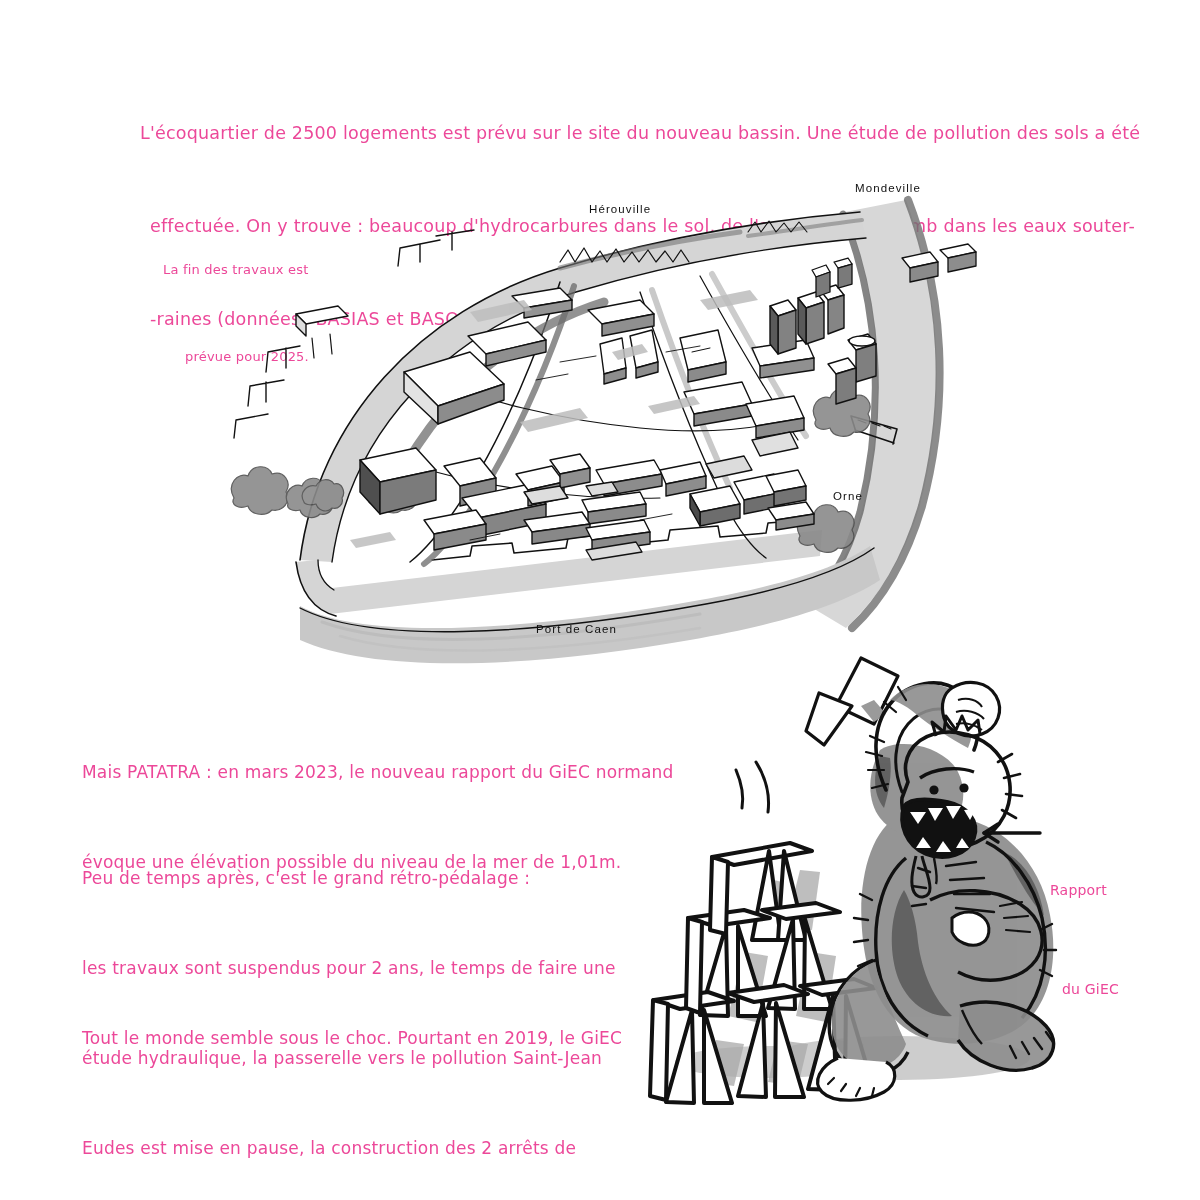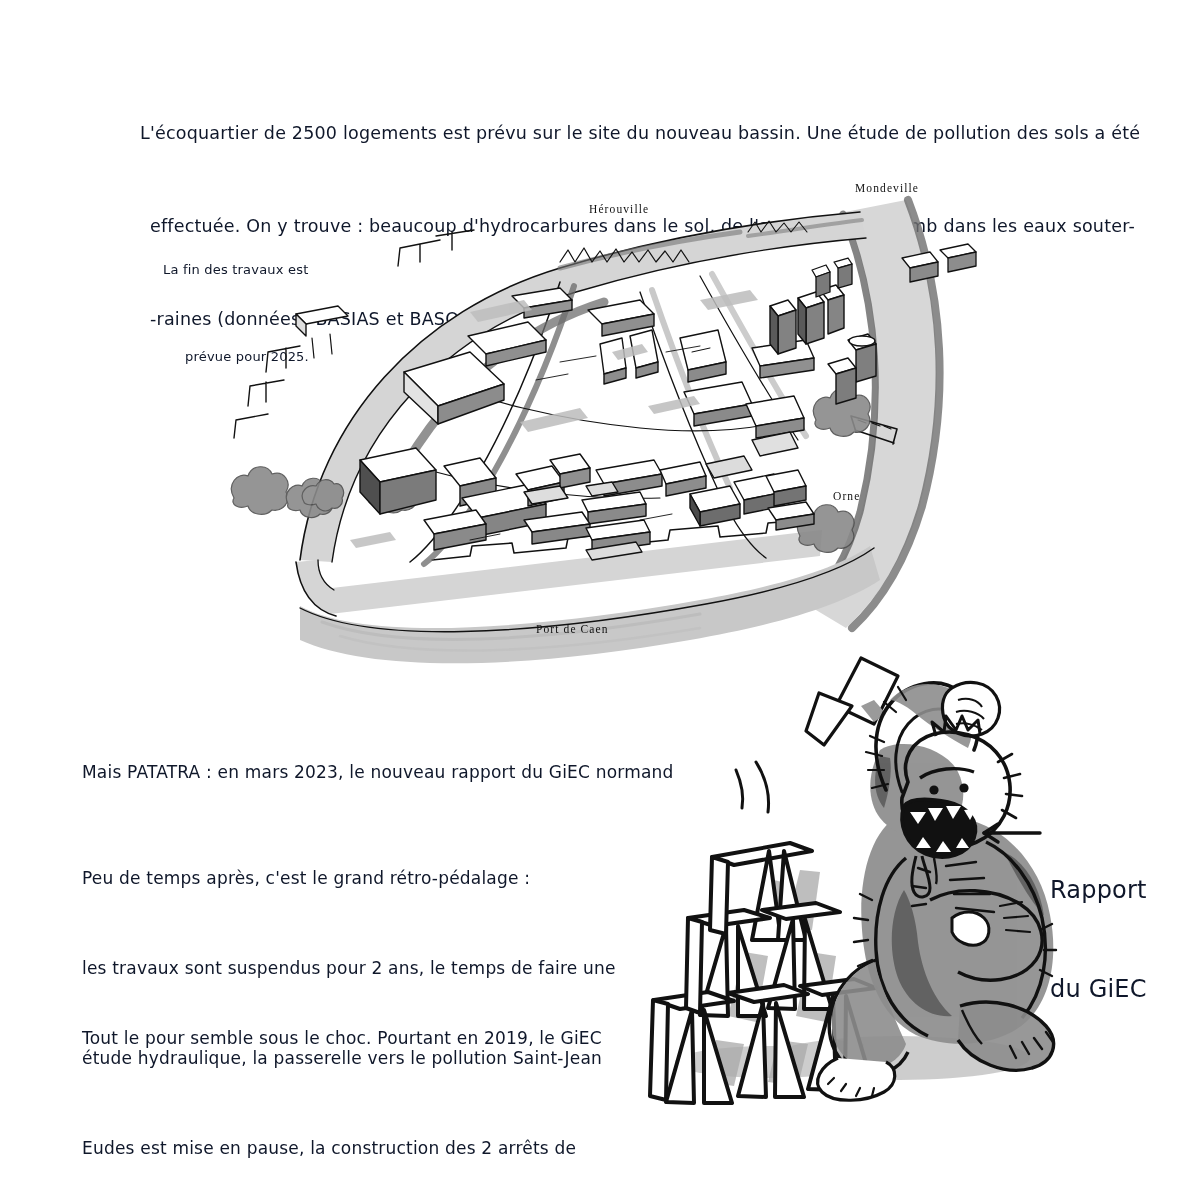--- a/index.html
+++ b/index.html
@@ -14,21 +14,21 @@
     background: #ffffff;
     overflow: hidden;
     font-family: "DejaVu Sans", sans-serif;
     color: #111111;
   }
 
   
   .hand {
     position: absolute;
     font-family: "DejaVu Sans", sans-serif;
-    color: #0f172a;
+    color: #ec4899;
     letter-spacing: .2px;
     white-space: pre;
     font-weight: 500;
   }
   .hand .ln { display: block; }
 
   #intro-text {
     left: 140px;
     top: 56px;
     font-size: 17.5px;
@@ -60,29 +60,29 @@
   #para-choc {
     left: 82px;
     top: 963px;
     font-size: 17px;
     line-height: 30px;
   }
 
   #callout-label {
     left: 1050px;
     top: 808px;
-    font-size: 24px;
+    font-size: 14px;
     line-height: 33px;
   }
-  #callout-label .ln:nth-child(2) { }
+  #callout-label .ln:nth-child(2) { margin-left: 12px; }
 
   
   .maplabel {
     position: absolute;
-    font-family: Liberation Serif, serif;
+    font-family: Liberation Sans, sans-serif;
     font-size: 11.5px;
     letter-spacing: 1.1px;
     color: #111;
     white-space: nowrap;
   }
   #label-herouville { left: 589px; top: 203px; }
   #label-mondeville { left: 855px; top: 182px; }
   #label-orne       { left: 833px; top: 470px; margin-top: 20px; }
   #label-port       { left: 536px; top: 623px; }
 
@@ -320,32 +320,33 @@
     </g>
   </svg>
 
   <div class="maplabel" id="label-herouville">Hérouville</div>
   <div class="maplabel" id="label-mondeville">Mondeville</div>
   <div class="maplabel" id="label-orne">Orne</div>
   <div class="maplabel" id="label-port">Port de Caen</div>
 
   <div class="hand" id="para-patatra">
     <span class="ln">Mais PATATRA : en mars 2023, le nouveau rapport du GiEC normand</span>
+    <span class="ln">évoque une élévation possible du niveau de la mer de 1,01m.</span>
   </div>
 
   <div class="hand" id="para-retro">
     <span class="ln">Peu de temps après, c'est le grand rétro-pédalage :</span>
     <span class="ln">les travaux sont suspendus pour 2 ans, le temps de faire une</span>
     <span class="ln">étude hydraulique, la passerelle vers le pollution Saint-Jean</span>
     <span class="ln">Eudes est mise en pause, la construction des 2 arrêts de</span>
     
   </div>
 
   <div class="hand" id="para-choc">
-    <span class="ln">Tout le pour semble sous le choc. Pourtant en 2019, le GiEC</span>
+    <span class="ln">Tout le monde semble sous le choc. Pourtant en 2019, le GiEC</span>
     
     
     
   </div>
 
   <svg class="art" id="scene-art" viewBox="0 0 1200 1200">
 
     <g fill="#b9b9b9" stroke="none" opacity=".7">
       <ellipse cx="900" cy="1058" rx="130" ry="22"></ellipse>
       <ellipse cx="770" cy="1062" rx="95" ry="16"></ellipse>

